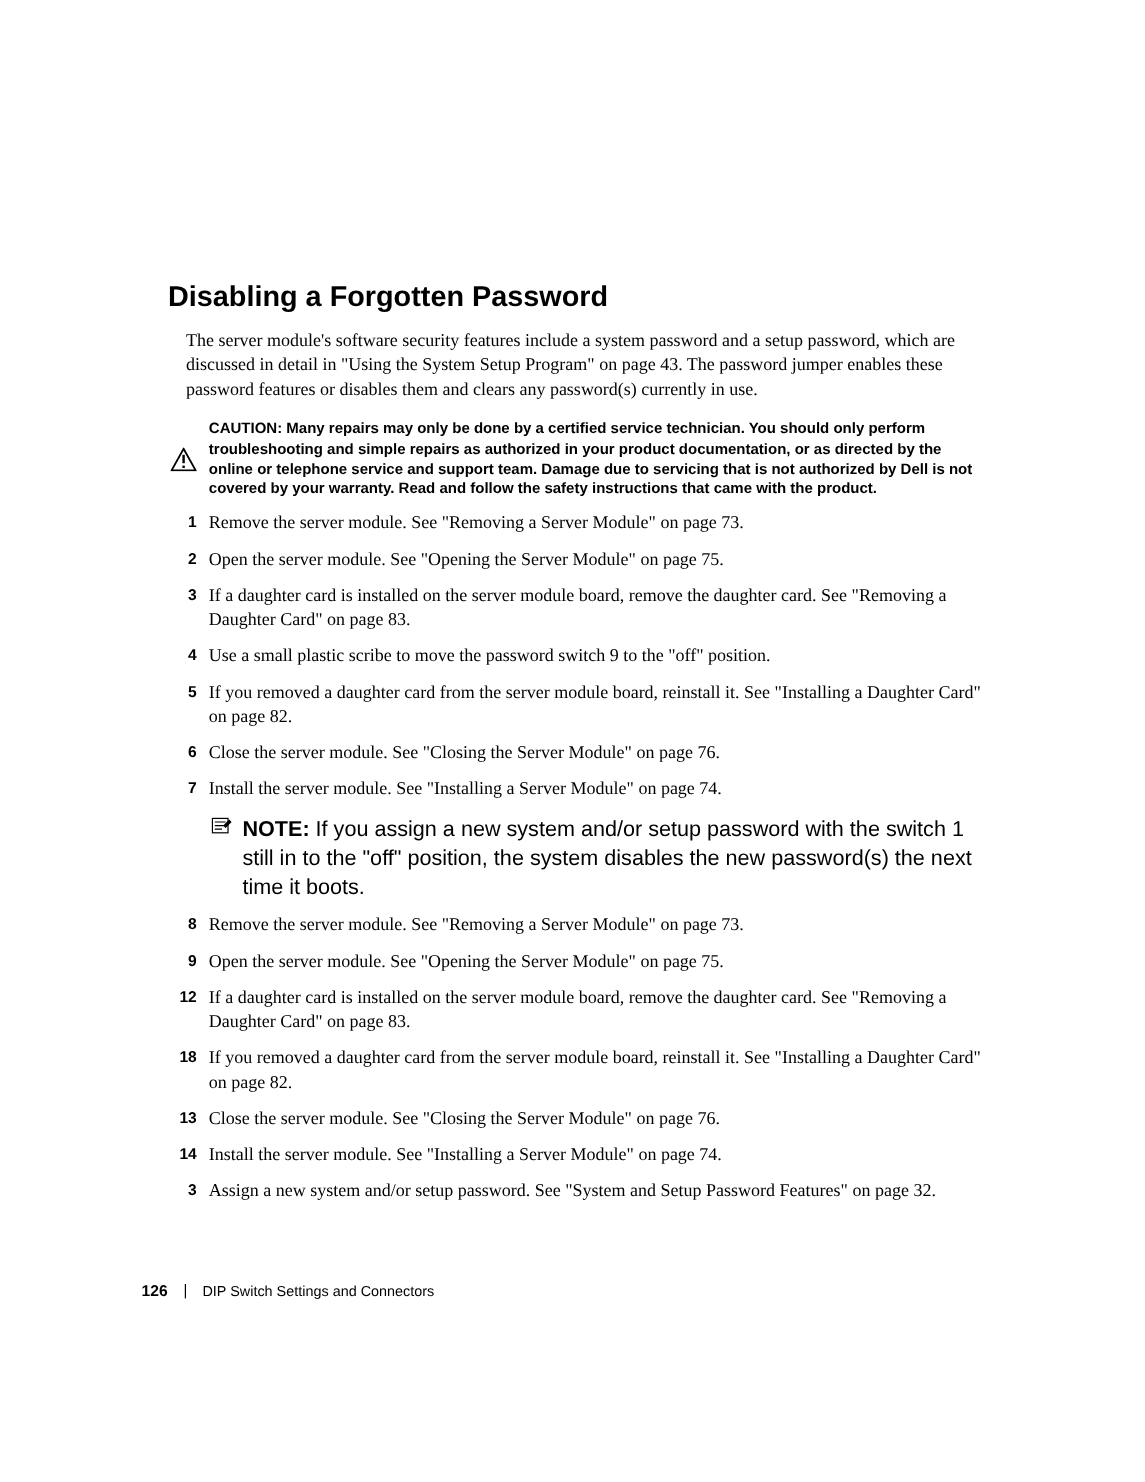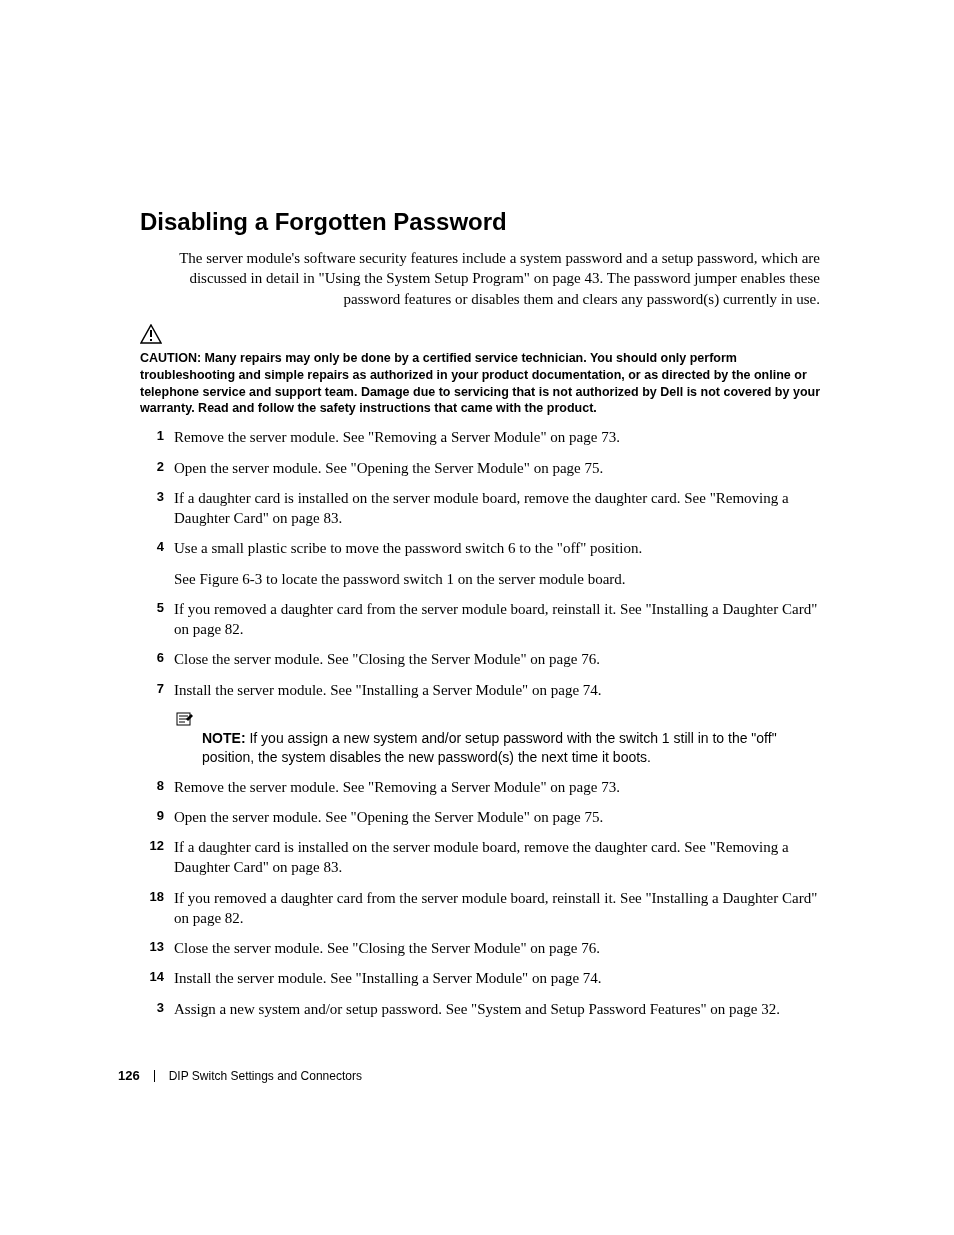--- a/index.html
+++ b/index.html
@@ -9,41 +9,39 @@
     font-family: Georgia, 'Times New Roman', serif;
     color: #000;
     width: 954px;
     height: 1235px;
     position: relative;
     box-sizing: border-box;
   }
   .page {
     position: absolute;
     left: 140px;
-    top: 208px;
+    top: 234px;
     width: 680px;
   }
   h1.section-title {
     font-family: "Helvetica Neue", Helvetica, Arial, sans-serif;
     font-weight: 700;
     font-size: 24px;
     margin: 0 0 12px 0;
     letter-spacing: 0px;
   }
   p.intro {
     font-size: 15px;
     line-height: 1.35;
-    margin: 0 0 14px 0;
-    text-align: right;
+    margin: 0 0 14px 15px;
   }
   .callout {
     display: flex;
-    align-items: flex-start;
+    align-items: center;
     margin: 0 0 10px 0;
-    flex-direction: column;
   }
   .callout-icon {
     flex: 0 0 26px;
     margin-right: 8px;
     display: flex;
     align-items: flex-start;
     justify-content: center;
     padding-top: 1px;
   }
   .callout-body {
@@ -93,23 +91,22 @@
   .note-icon {
     flex: 0 0 22px;
     margin-right: 6px;
     display: flex;
     justify-content: center;
     padding-top: 1px;
   }
   .note-body {
     flex: 1;
     font-family: "Helvetica Neue", Helvetica, Arial, sans-serif;
-    font-size: 14px;
-    line-height: 1.35;
-    margin-top: 19px;
+    font-size: 18px;
+    line-height: 1.35;
   }
   .note-body .lead {
     font-weight: 700;
   }
   .footer {
     position: absolute;
     left: 118px;
     top: 1068px;
     display: flex;
     align-items: center;
@@ -169,22 +166,21 @@
       </li>
       <li>
         <div class="num">3</div>
         <div class="step-body">
           <p>If a daughter card is installed on the server module board, remove the daughter card. See "Removing a Daughter Card" on page 83.</p>
         </div>
       </li>
       <li>
         <div class="num">4</div>
         <div class="step-body">
-          <p>Use a small plastic scribe to move the password switch 6 to the "off" position.</p>
-          <p>See Figure 6-3 to locate the password switch 1 on the server module board.</p>
+          <p>Use a small plastic scribe to move the password switch 9 to the "off" position.</p>
         </div>
       </li>
       <li>
         <div class="num">5</div>
         <div class="step-body">
           <p>If you removed a daughter card from the server module board, reinstall it. See "Installing a Daughter Card" on page 82.</p>
         </div>
       </li>
       <li>
         <div class="num">6</div>

